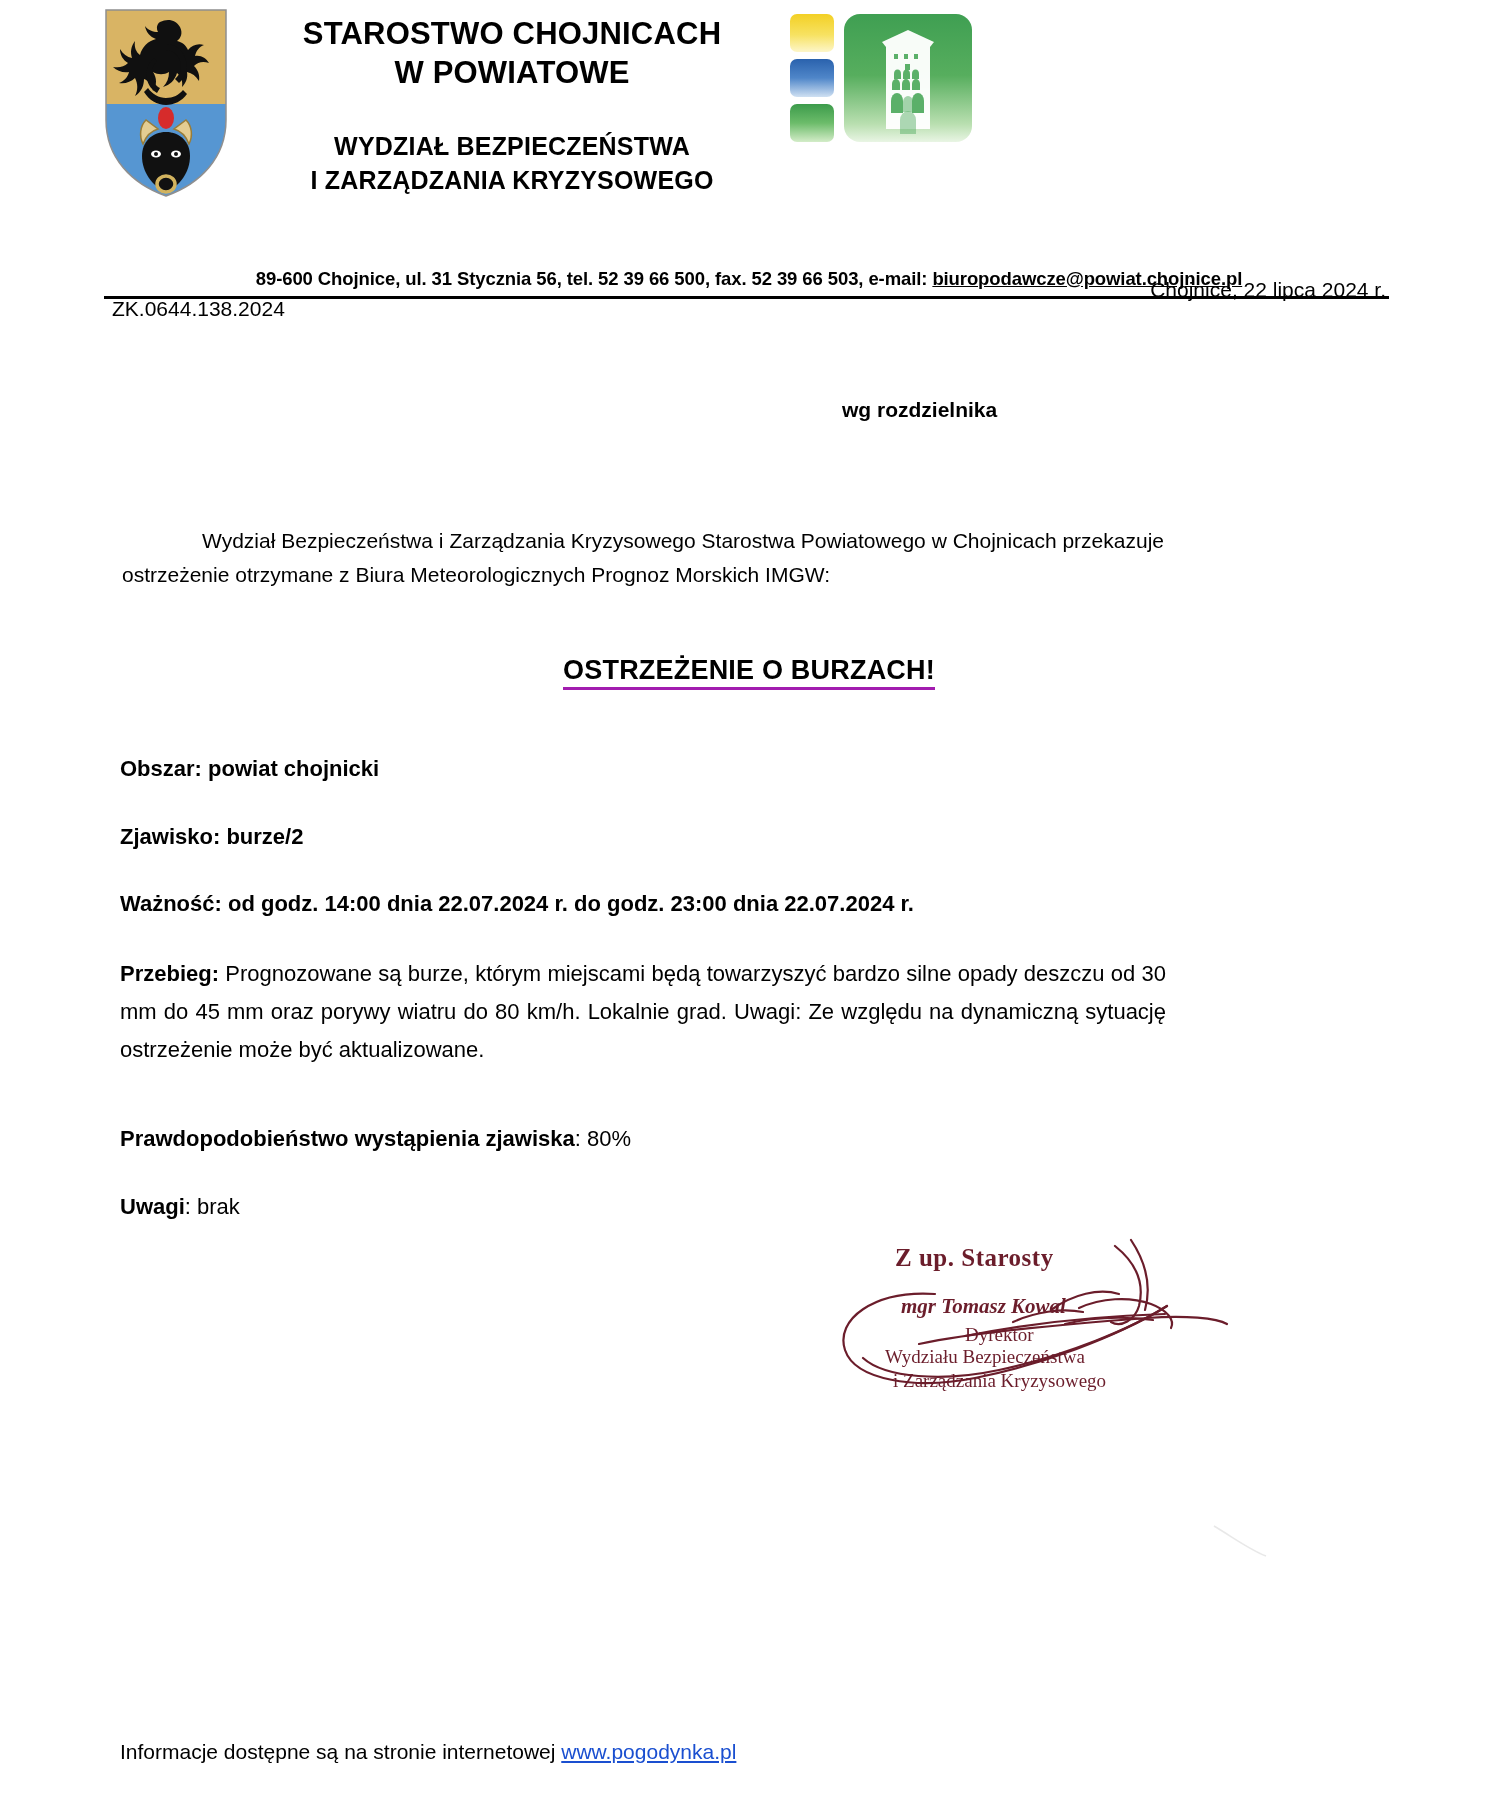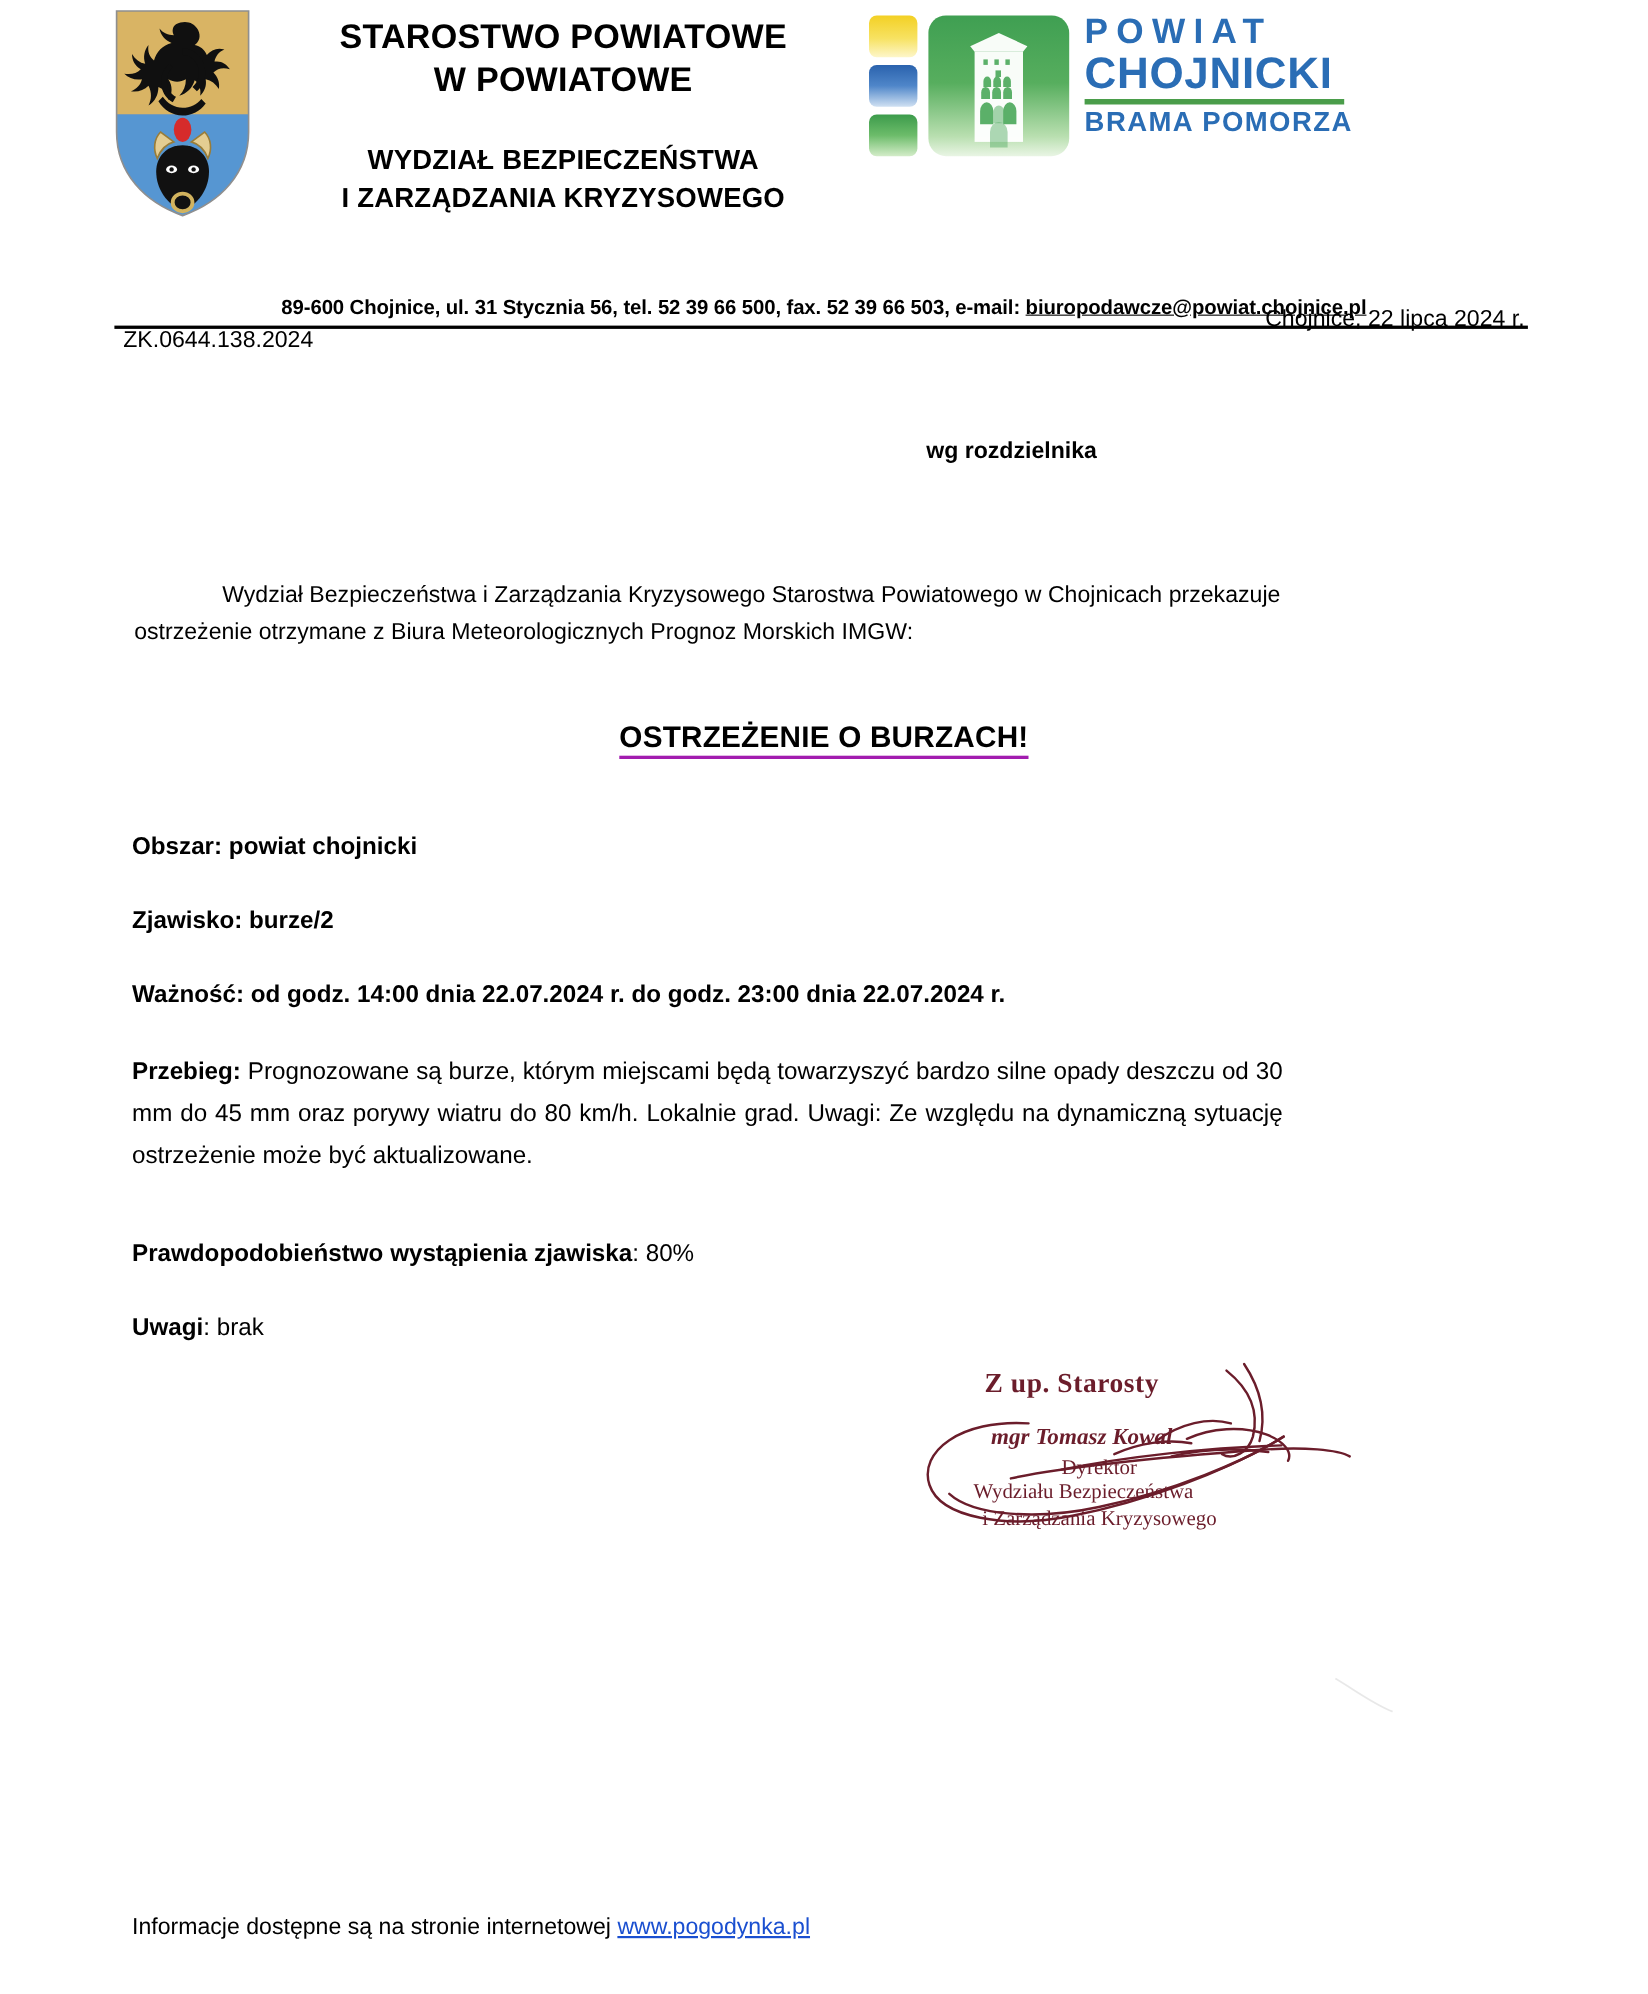--- a/index.html
+++ b/index.html
@@ -350,21 +350,21 @@
             <ellipse cx="52" cy="146" rx="2" ry="2" fill="#111"></ellipse>
             <ellipse cx="72" cy="146" rx="2" ry="2" fill="#111"></ellipse>
             <ellipse cx="62" cy="176" rx="9" ry="8" fill="none" stroke="#d2b35e" stroke-width="3.5"></ellipse>
           </g>
         </g>
         <path d="M2,2 L122,2 L122,112 C122,150 96,176 62,188 C28,176 2,150 2,112 Z" fill="none" stroke="#8f8f8f" stroke-width="1.5"></path>
       </svg>
     </div>
 
     <div class="org-title">
-      <div>STAROSTWO POWIATOWE</div>
+      <div>STAROSTWO CHOJNICACH</div>
       <div>W POWIATOWE</div>
     </div>
 
     <div class="dept-title">
       <div>WYDZIAŁ BEZPIECZEŃSTWA</div>
       <div>I ZARZĄDZANIA KRYZYSOWEGO</div>
     </div>
 
     <div class="logo">
       <div class="logo-squares">
@@ -389,26 +389,20 @@
             <path d="M50 60 a3.5 4.5 0 0 1 7 0 v5 h-7z"></path>
             <path d="M59 60 a3.5 4.5 0 0 1 7 0 v5 h-7z"></path>
             <path d="M68 60 a3.5 4.5 0 0 1 7 0 v5 h-7z"></path>
             <path d="M47 87 a6 8 0 0 1 12 0 v12 h-12z"></path>
             <path d="M68 87 a6 8 0 0 1 12 0 v12 h-12z"></path>
             <path d="M59 88 a5 6 0 0 1 10 0 v10 h-10z" opacity=".55"></path>
             <path d="M56 106 a8 9 0 0 1 16 0 v14 h-16z" opacity=".5"></path>
           </g>
         </svg>
       </div>
-      <div class="logo-words">
-        <div class="logo-powiat">POWIAT</div>
-        <div class="logo-chojnicki">CHOJNICKI</div>
-        <div class="logo-rule"></div>
-        <div class="logo-brama">BRAMA POMORZA</div>
-      </div>
     </div>
 
     <div class="address">
       <span>89-600 Chojnice, ul. 31 Stycznia 56, tel. 52 39 66 500, fax. 52 39 66 503, e-mail: </span><span class="mail">biuropodawcze@powiat.chojnice.pl</span>
     </div>
     <div class="hrule"></div>
   </div>
 
   <div class="place-date">Chojnice,  22 lipca 2024 r.</div>
   <div class="ref-no">ZK.0644.138.2024</div>

